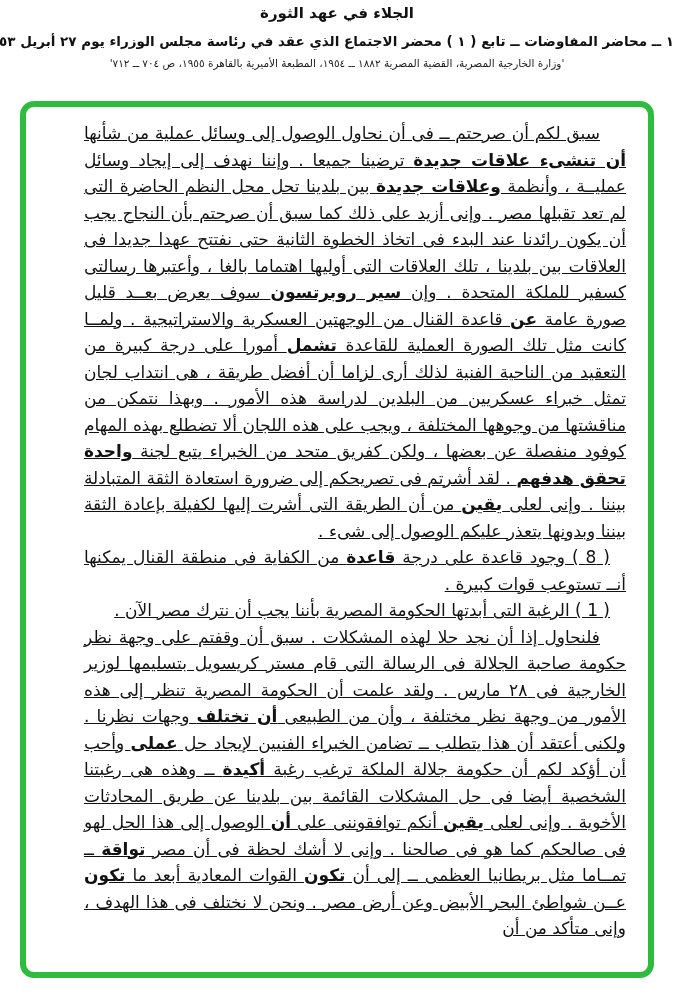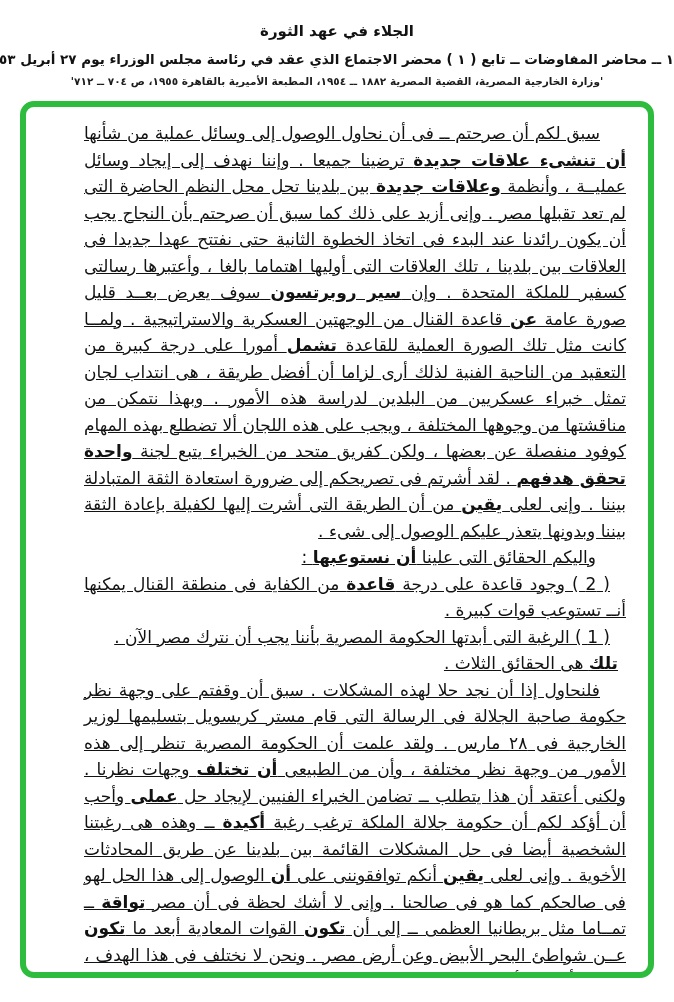--- a/index.html
+++ b/index.html
@@ -9,30 +9,30 @@
     background: #ffffff;
     color: #121212;
     font-family: "DejaVu Sans", sans-serif;
     position: relative;
     overflow: hidden;
   }
   .hdr { direction: rtl; text-align: center; }
   .doc-title {
     font-weight: bold;
     font-size: 15px;
-    padding-top: 22px;
+    padding-top: 4px;
   }
   .doc-subtitle {
     font-weight: bold;
     font-size: 13.5px;
     margin-top: 11px;
     white-space: nowrap;
   }
   .doc-citation {
-    font-weight: bold;
+    font-weight: normal;
     font-size: 10.5px;
     margin-top: 8px;
     color: #1c1c1c;
   }
   .green-box {
     position: absolute;
     left: 20px; top: 101px;
     width: 634px; height: 877px;
     border: 6px solid #2ebc3e;
     border-radius: 14px;
@@ -60,19 +60,17 @@
 
 <header class="hdr">
   <div class="doc-title">الجلاء في عهد الثورة</div>
   <div class="doc-subtitle">١ ــ محاضر المفاوضات ــ تابع ( ١ ) محضر الاجتماع الذي عقد في رئاسة مجلس الوزراء يوم ٢٧ أبريل ١٩٥٣</div>
   <div class="doc-citation">'وزارة الخارجية المصرية، القضية المصرية ١٨٨٢ ــ ١٩٥٤، المطبعة الأميرية بالقاهرة ١٩٥٥، ص ٧٠٤ ــ ٧١٢'</div>
 </header>
 
 <div class="green-box" style="border-color: rgb(46, 188, 62);">
   <div class="body-text" id="body-text">
       <p class="p-lead"><span>سبق لكم أن صرحتم ــ فى أن نحاول الوصول إلى وسائل عملية من شأنها </span><span class="b">أن تنشىء علاقات جديدة</span><span> ترضينا جميعا . وإننا نهدف إلى إيجاد وسائل عمليــة ، وأنظمة </span><span class="b">وعلاقات جديدة</span><span> بين بلدينا تحل محل النظم الحاضرة التى لم تعد تقبلها مصر . وإنى أزيد على ذلك كما سبق أن صرحتم بأن النجاح يجب أن يكون رائدنا عند البدء فى اتخاذ الخطوة الثانية حتى نفتتح عهدا جديدا فى العلاقات بين بلدينا ، تلك العلاقات التى أوليها اهتماما بالغا ، وأعتبرها رسالتى كسفير للملكة المتحدة . وإن </span><span class="b">سير روبرتسون</span><span> سوف يعرض بعــد قليل صورة عامة </span><span class="b">عن</span><span> قاعدة القنال من الوجهتين العسكرية والاستراتيجية . ولمــا كانت مثل تلك الصورة العملية للقاعدة </span><span class="b">تشمل</span><span> أمورا على درجة كبيرة من التعقيد من الناحية الفنية لذلك أرى لزاما أن أفضل طريقة ، هى انتداب لجان تمثل خبراء عسكريين من البلدين لدراسة هذه الأمور . وبهذا نتمكن من مناقشتها من وجوهها المختلفة ، ويجب على هذه اللجان ألا تضطلع بهذه المهام كوفود منفصلة عن بعضها ، ولكن كفريق متحد من الخبراء يتبع لجنة </span><span class="b">واحدة تحقق هدفهم</span><span> . لقد أشرتم فى تصريحكم إلى ضرورة استعادة الثقة المتبادلة بيننا . وإنى لعلى </span><span class="b">يقين</span><span> من أن الطريقة التى أشرت إليها لكفيلة بإعادة الثقة بيننا وبدونها يتعذر عليكم الوصول إلى شىء .</span></p>
-      <p class="p-intro"><span>واليكم الحقائق التى علينا </span><span class="b">أن نستوعبها</span><span> :</span></p>
-      <p class="p-list"><span>( 2 ) وجود قاعدة على درجة </span><span class="b">قاعدة</span><span> من الكفاية فى منطقة القنال يمكنها أنــ تستوعب قوات كبيرة .</span></p>
+      <p class="p-list"><span>( 8 ) وجود قاعدة على درجة </span><span class="b">قاعدة</span><span> من الكفاية فى منطقة القنال يمكنها أنــ تستوعب قوات كبيرة .</span></p>
       <p class="p-list"><span>( 1 ) الرغبة التى أبدتها الحكومة المصرية بأننا يجب أن نترك مصر الآن .</span></p>
-      <p class="p-conclusion"><span class="b">تلك</span><span> هى الحقائق الثلاث .</span></p>
       <p class="p-final"><span>فلنحاول إذا أن نجد حلا لهذه المشكلات . سبق أن وقفتم على وجهة نظر حكومة صاحبة الجلالة فى الرسالة التى قام مستر كريسويل بتسليمها لوزير الخارجية فى ٢٨ مارس . ولقد علمت أن الحكومة المصرية تنظر إلى هذه الأمور من وجهة نظر مختلفة ، وأن من الطبيعى </span><span class="b">أن تختلف</span><span> وجهات نظرنا . ولكنى أعتقد أن هذا يتطلب ــ تضامن الخبراء الفنيين لإيجاد حل </span><span class="b">عملى</span><span> وأحب أن أؤكد لكم أن حكومة جلالة الملكة ترغب رغبة </span><span class="b">أكيدة</span><span> ــ وهذه هى رغبتنا الشخصية أيضا فى حل المشكلات القائمة بين بلدينا عن طريق المحادثات الأخوية . وإنى لعلى </span><span class="b">يقين</span><span> أنكم توافقوننى على </span><span class="b">أن</span><span> الوصول إلى هذا الحل لهو فى صالحكم كما هو فى صالحنا . وإنى لا أشك لحظة فى أن مصر </span><span class="b">تواقة</span><span> ــ تمــاما مثل بريطانيا العظمى ــ إلى أن </span><span class="b">تكون</span><span> القوات المعادية أبعد ما </span><span class="b">تكون</span><span> عــن شواطئ البحر الأبيض وعن أرض مصر . ونحن لا نختلف فى هذا الهدف ، وإنى متأكد من أن</span></p>
     </div>
 </div>
 
 </body></html>

